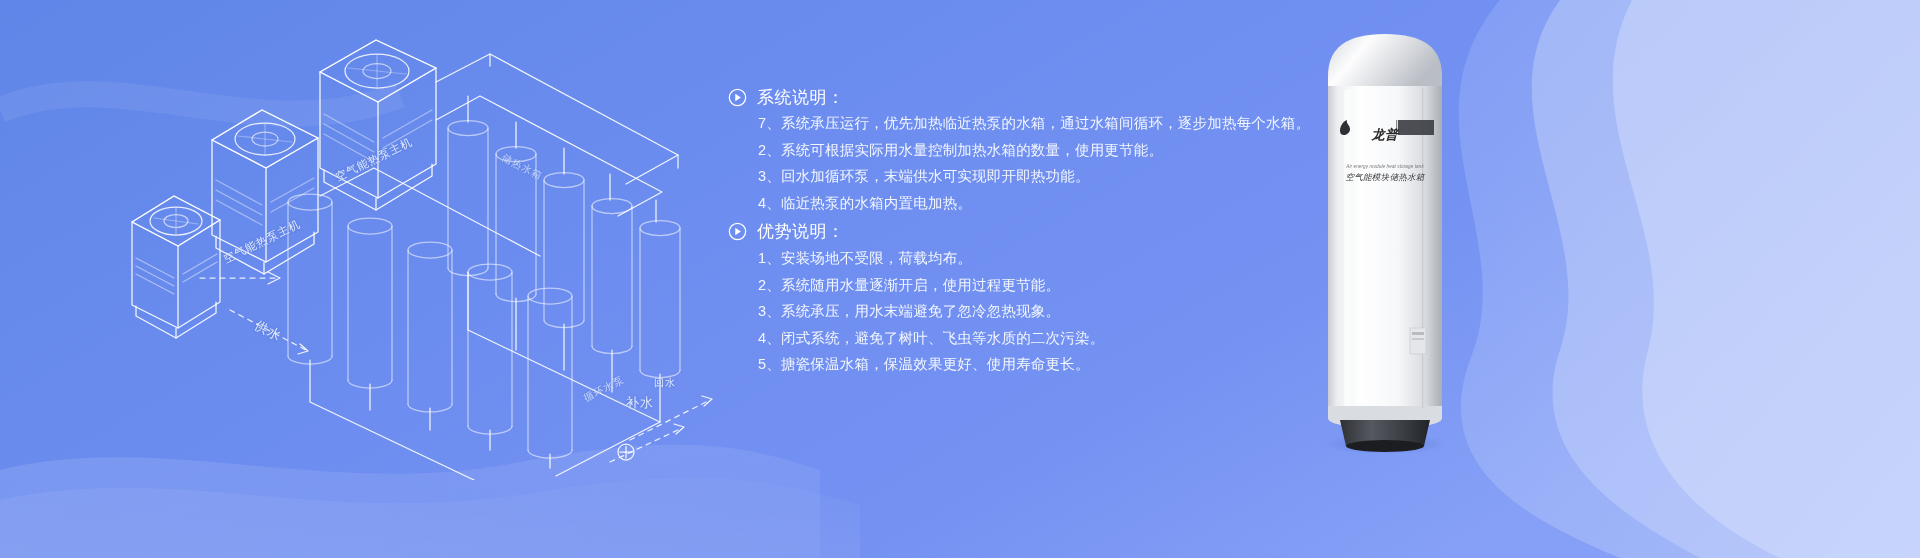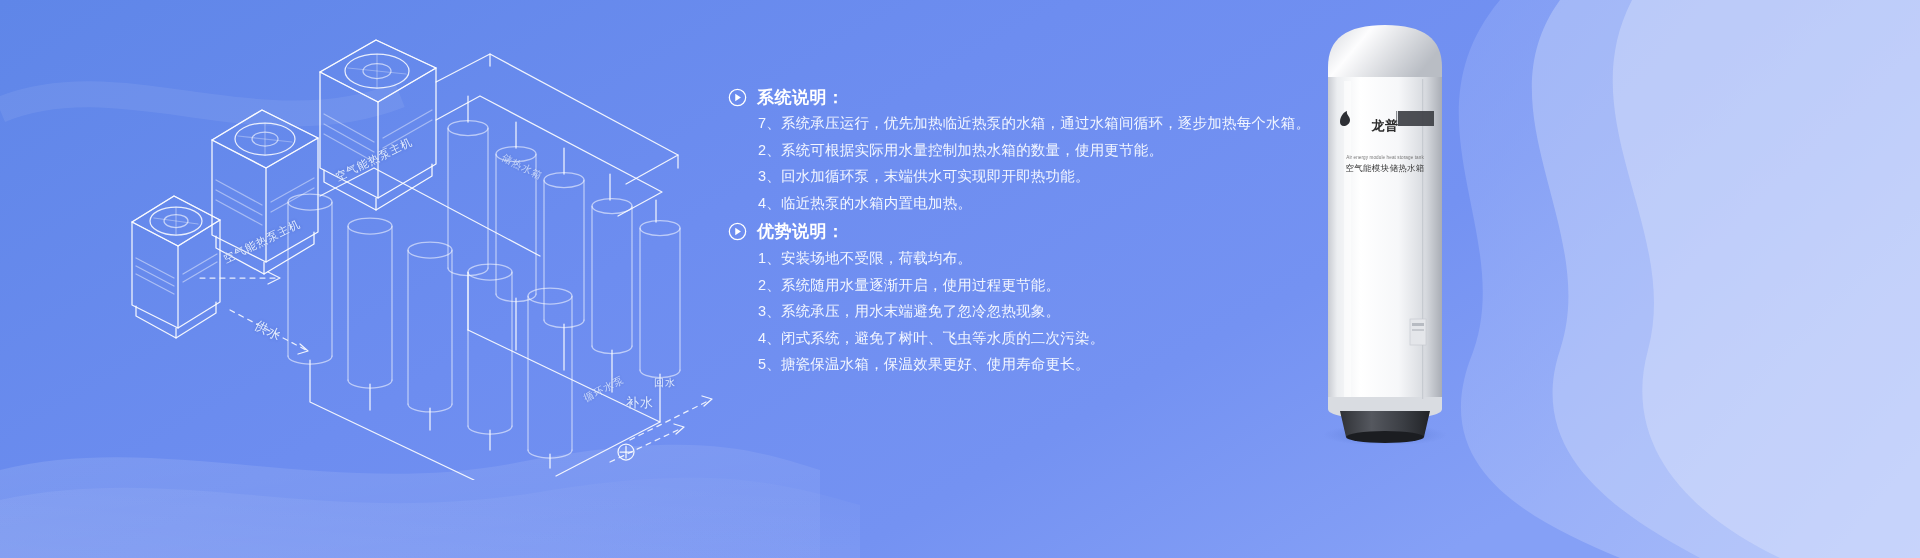--- a/index.html
+++ b/index.html
@@ -46,41 +46,41 @@
     display:flex; align-items:center;
     gap:10px;
     margin-bottom:9px;
   }
   .sec-head .play-icon {
     width:19px; height:19px; flex:0 0 19px;
     display:block;
   }
   .sec-title {
     font-size:17px;
-    font-weight:bold;
+    font-weight:normal;
     color:#ffffff;
     letter-spacing:.5px;
     line-height:1;
   }
   .item {
     color:#f2f6ff;
     font-size:14.5px;
     line-height:1;
     margin:0 0 12px 30px;
     white-space:nowrap;
     letter-spacing:.2px;
   }
   .section.advantages { }
   .section.advantages .sec-head { margin-bottom:10px; }
 
   
   #product {
     position:absolute;
-    left:1310px; top:19px;
-    width:150px; height:425px;
+    left:1310px; top:28px;
+    width:150px; height:425px;font-style:italic;
   }
   #product svg { display:block; }
   .prod-text {
     position:absolute;
     text-align:center;
     width:100%;
     color:#3a3a3a;
     pointer-events:none;
   }
   #prod-brand {

